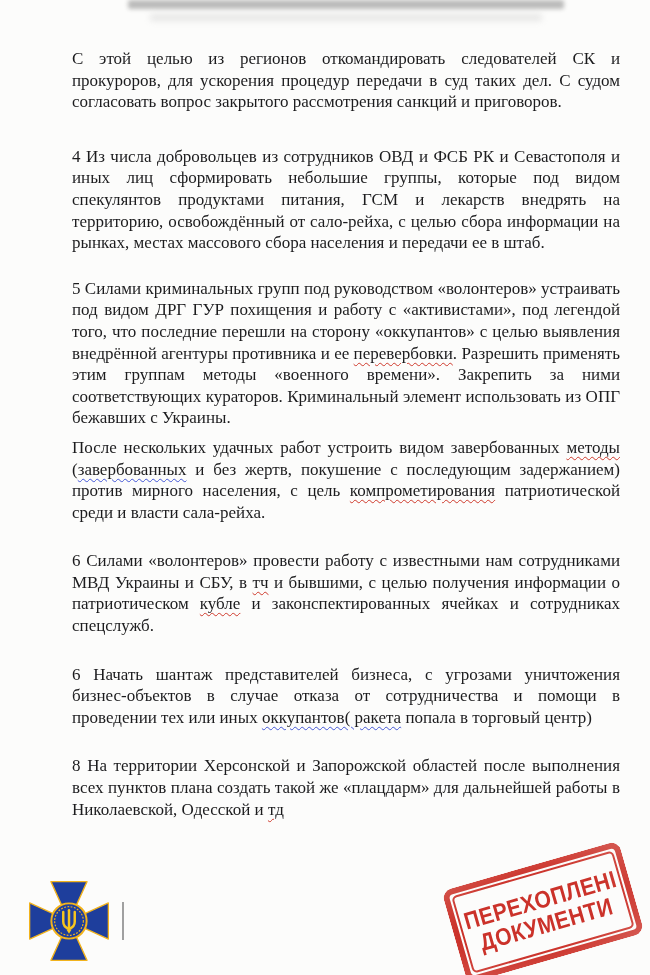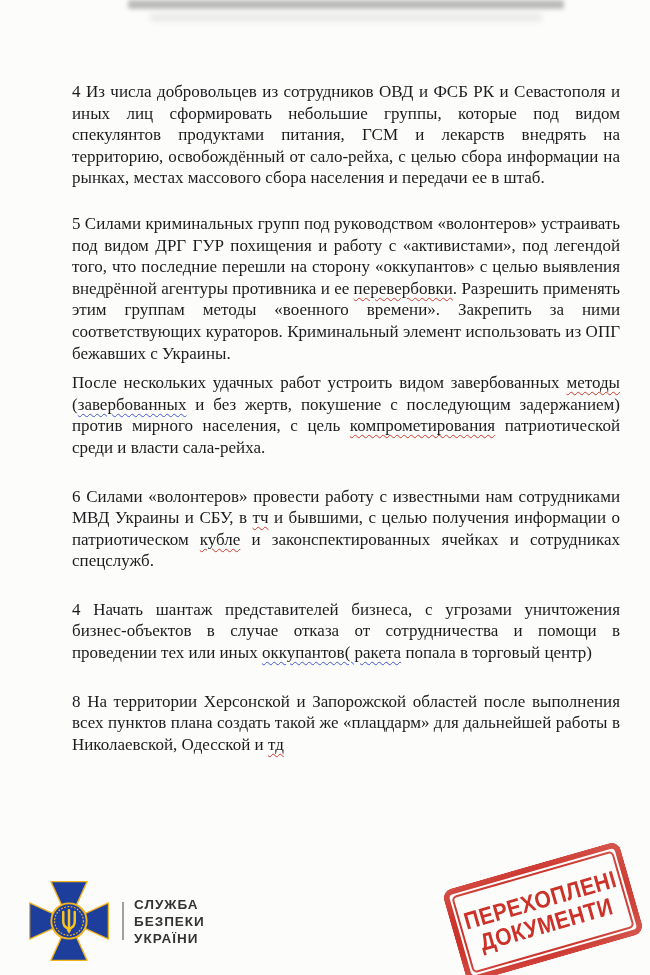--- a/index.html
+++ b/index.html
@@ -97,32 +97,33 @@
 </head>
 <body>
 
 <div class="page">
 
   <div class="ghost g1"></div>
   <div class="ghost g2"></div>
 
   <div class="content">
 
+    <p><span>С этой целью из регионов откомандировать следователей СК и прокуроров, для ускорения процедур передачи в суд таких дел. С судом согласовать вопрос закрытого рассмотрения санкций и приговоров.</span></p>
 
     <p class="m-s4"><span>4 Из числа добровольцев из сотрудников ОВД и ФСБ РК и Севастополя и иных лиц сформировать небольшие группы, которые под видом спекулянтов продуктами питания, ГСМ и лекарств внедрять на территорию, освобождённый от сало-рейха, с целью сбора информации на рынках, местах массового сбора населения и передачи ее в штаб.</span></p>
 
     <p class="m-s5"><span>5 Силами криминальных групп под руководством «волонтеров» устраивать под видом ДРГ ГУР похищения и работу с «активистами», под легендой того, что последние перешли на сторону «оккупантов» с целью выявления внедрённой агентуры противника и ее </span><span class="sq-red">перевербовки</span><span>. Разрешить применять этим группам методы «военного времени». Закрепить за ними соответствующих кураторов. Криминальный элемент использовать из ОПГ бежавших с Украины.</span></p>
 
     <p class="m-sub"><span>После нескольких удачных работ устроить видом завербованных </span><span class="sq-red">методы</span><span> (</span><span class="sq-blue">завербованных</span><span> и без жертв, покушение с последующим задержанием) против мирного населения, с цель </span><span class="sq-red">компрометирования</span><span> патриотической среди и власти сала-рейха.</span></p>
 
 
     <p class="m-s6"><span>6 Силами «волонтеров» провести работу с известными нам сотрудниками МВД Украины и СБУ, в </span><span class="sq-red">тч</span><span> и бывшими, с целью получения информации о патриотическом </span><span class="sq-red">кубле</span><span> и законспектированных ячейках и сотрудниках спецслужб.</span></p>
 
 
-    <p class="m-s7"><span>4 Начать шантаж представителей бизнеса, с угрозами уничтожения бизнес-объектов в случае отказа от сотрудничества и помощи в проведении тех или иных </span><span class="sq-blue">оккупантов( ракета</span><span> попала в торговый центр)</span></p>
+    <p class="m-s7"><span>6 Начать шантаж представителей бизнеса, с угрозами уничтожения бизнес-объектов в случае отказа от сотрудничества и помощи в проведении тех или иных </span><span class="sq-blue">оккупантов( ракета</span><span> попала в торговый центр)</span></p>
 
     <p class="m-s8"><span>8 На территории Херсонской и Запорожской областей после выполнения всех пунктов плана создать такой же «плацдарм» для дальнейшей работы в Николаевской, Одесской и </span><span class="sq-red">тд</span></p>
 
   </div>
 
   <div class="footer-logo">
     <svg class="emblem" viewBox="0 0 100 100" xmlns="http://www.w3.org/2000/svg">
       <g fill="#1e3e9c" stroke="#f2b31c" stroke-width="1.6" stroke-linejoin="round">
         <path d="M28 2 L72 2 L57.5 34 L42.5 34 Z"></path>
         <path d="M28 98 L72 98 L57.5 66 L42.5 66 Z"></path>
@@ -132,25 +133,20 @@
       <circle cx="50" cy="50" r="21.5" fill="#1e3e9c" stroke="#f2b31c" stroke-width="2.4"></circle>
       <circle cx="50" cy="50" r="17.5" fill="none" stroke="#f2b31c" stroke-width="1.4" stroke-dasharray="2.2,1.8"></circle>
       <g stroke="#f7c51e" stroke-width="3" fill="none" stroke-linecap="round">
         <path d="M50 37 V 60"></path>
         <path d="M43 39 V 51 Q43 57 49.5 59.5"></path>
         <path d="M57 39 V 51 Q57 57 50.5 59.5"></path>
       </g>
       <path d="M46.8 60.5 L53.2 60.5 L50 65.5 Z" fill="#f7c51e"></path>
     </svg>
     <div class="logo-sep"></div>
-    <div class="logo-text">
-      <div>СЛУЖБА</div>
-      <div>БЕЗПЕКИ</div>
-      <div>УКРАЇНИ</div>
-    </div>
   </div>
 
   <div class="stamp">
     <div class="stamp-inner">
       <div class="stamp-line">ПЕРЕХОПЛЕНІ</div>
       <div class="stamp-line">ДОКУМЕНТИ</div>
     </div>
   </div>
 
 </div>

